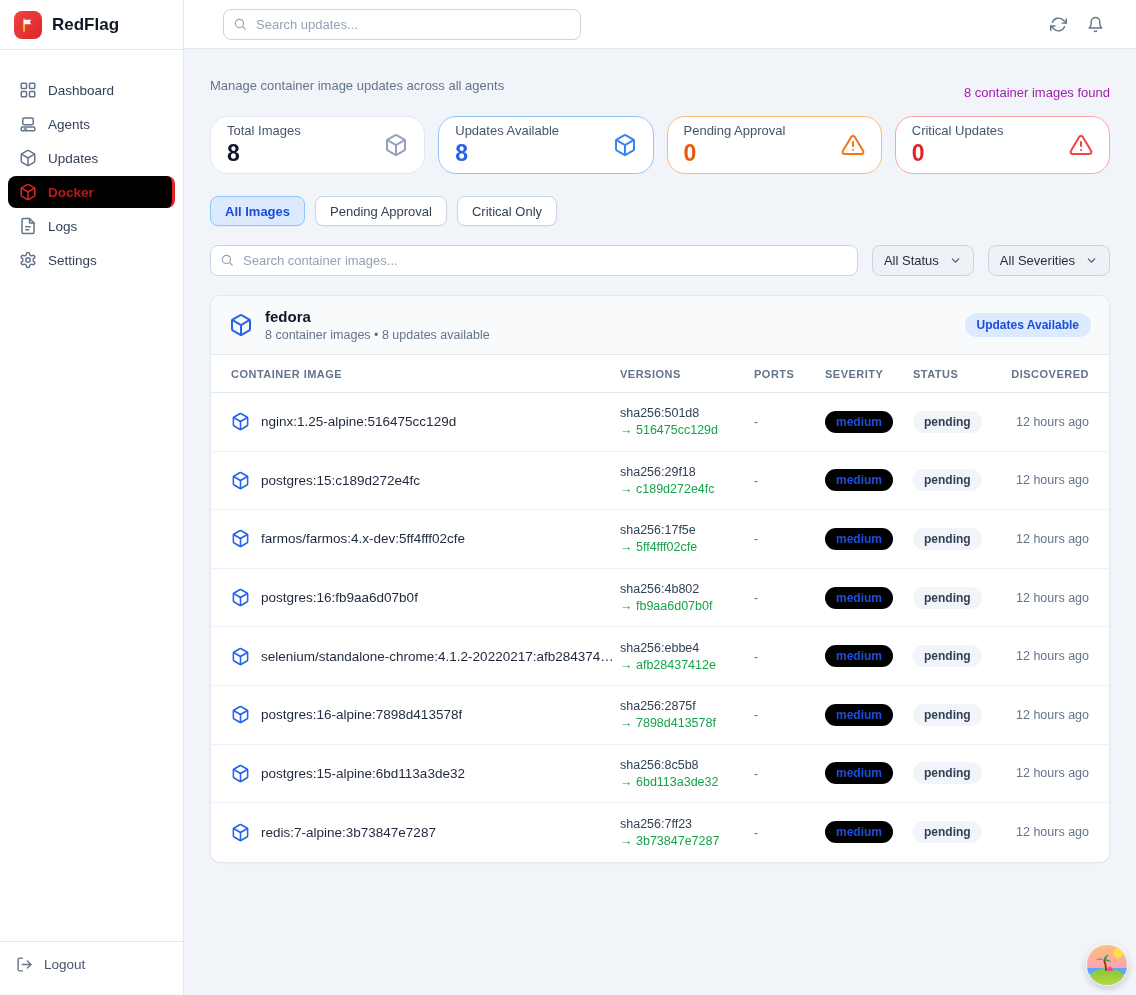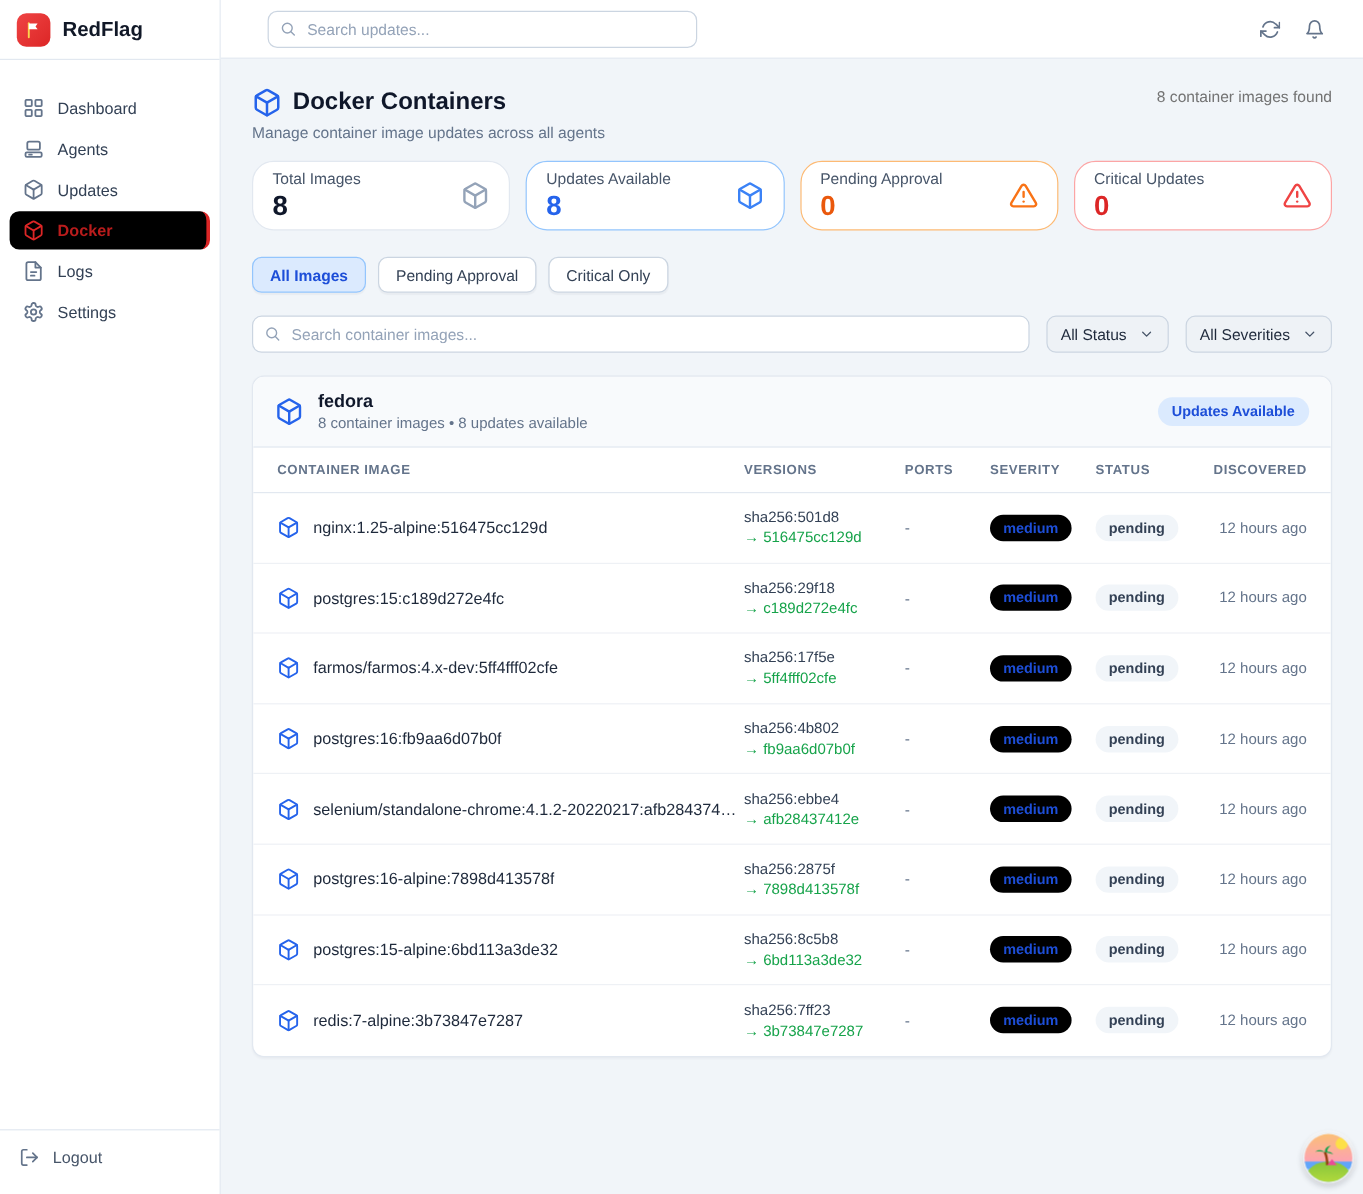--- a/index.html
+++ b/index.html
@@ -40,21 +40,21 @@
   .topbar-icons .ic { width:17px; height:17px; cursor:pointer; }
 
   .content { flex:1; padding:24px 26px; overflow:hidden; }
 
   
   .page-head { display:flex; align-items:flex-start; justify-content:space-between; }
   .title-row { display:flex; align-items:center; gap:9px; }
   .title-row .ic { width:25px; height:25px; color:#2563eb; }
   .page-title { font-size:20px; font-weight:700; color:#0f172a; }
   .page-sub { font-size:13px; color:#64748b; margin-top:5px; }
-  .result-count { font-size:13px; color:#737373; }
+  .result-count { font-size:13px; color:#a21caf; margin-top:12px; }
 
   
   .stats { display:grid; grid-template-columns:repeat(4,1fr); gap:13px; margin-top:16px; }
   .stat-card { background:#fff; border:1px solid #e2e8f0; border-radius:18px; padding:13px 16px; display:flex; align-items:center; justify-content:space-between; height:58px; }
   .stat-card.blue { border-color:#93c5fd; }
   .stat-card.orange { border-color:#fdba74; }
   .stat-card.red { border-color:#fca5a5; }
   .stat-label { font-size:13px; color:#475569; }
   .stat-value { font-size:23px; font-weight:700; margin-top:2px; }
   .stat-card .ic { width:24px; height:24px; }
@@ -238,26 +238,20 @@
       <svg class="ic">
           <use href="#i-bell"></use>
         </svg>
     </div>
   </div>
 
   <div class="content">
 
     <div class="page-head">
       <div>
-        <div class="title-row">
-          <svg class="ic">
-              <use href="#i-box"></use>
-            </svg>
-          <span class="page-title">Docker Containers</span>
-        </div>
         <div class="page-sub">Manage container image updates across all agents</div>
       </div>
       <div class="result-count">8 container images found</div>
     </div>
 
     <div class="stats">
       <div class="stat-card gray">
         <div>
           <div class="stat-label">Total Images</div>
           <div class="stat-value">8</div>

